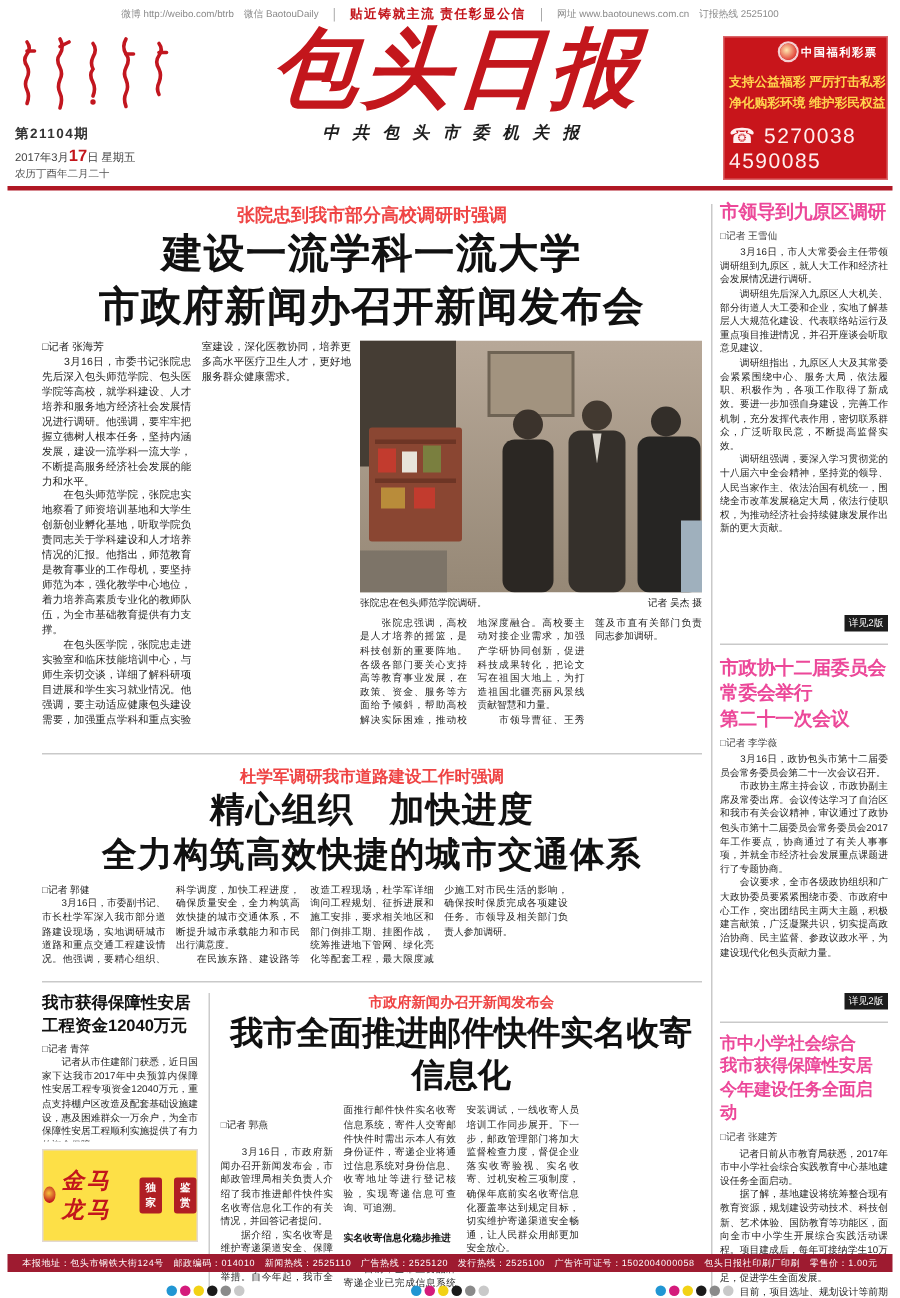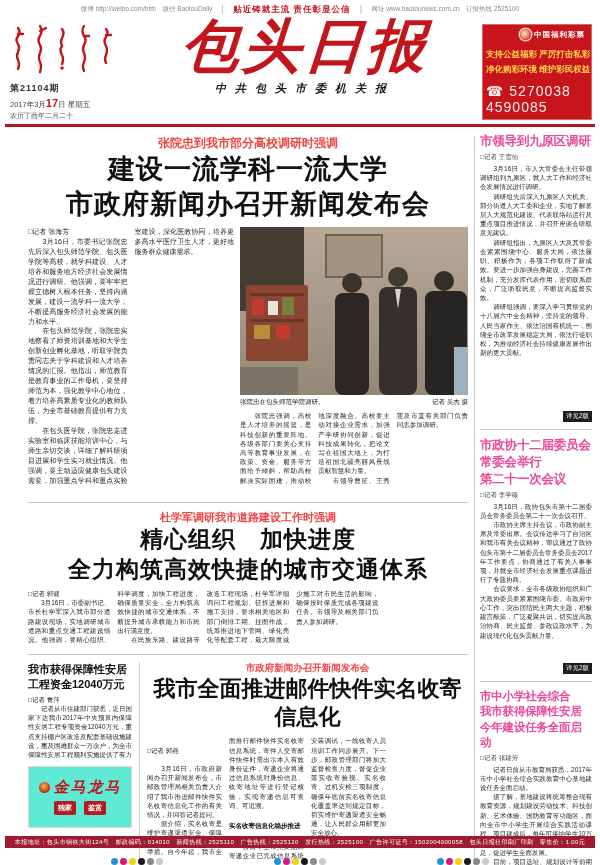--- a/index.html
+++ b/index.html
@@ -58,22 +58,22 @@
   .caption-row{display:flex;justify-content:space-between;font-size:6.5px;color:#222;margin-top:3px;}
   .s1-bottom{height:76px;margin-top:4px;}
   .hr{border:none;border-top:1px solid #c9c9c9;margin:7px 0;}
   .s2-body{height:58px;margin-top:5px;}
   .bottom-row{display:flex;margin-top:2px;}
   .mini-col{width:104px;}
   .bd{width:1px;background:#ccc;margin:0 7px;}
   .press-col{flex:1;min-width:0;}
   .mini-title{font-size:11px;font-weight:900;line-height:1.35;color:#111;}
   .mini-body{height:66px;margin-top:3px;}
-  .ad-box{margin-top:5px;height:60px;border:1px solid #e3d9d2;display:flex;flex-direction:column;
-          align-items:center;justify-content:center;gap:4px;background:#5eead4;}
+  .ad-box{margin-top:5px;height:60px;border:1px solid #e3d9d2;display:flex;flex-direction:row;
+          align-items:center;justify-content:center;gap:4px;background:#fde047;}
   .ad-brand{display:flex;align-items:center;gap:4px;}
   .emblem{width:11px;height:11px;border-radius:50%;background:radial-gradient(circle at 45% 40%,#f5c23c,#c2161c 75%);}
   .brand-text{font-size:15px;font-weight:900;font-style:italic;color:#c3161c;letter-spacing:2px;}
   .seal-row{display:flex;gap:8px;}
   .seal{background:#b01e24;color:#fff;font-size:7px;font-weight:700;padding:2px 4px;border-radius:2px;}
   .press-body{height:128px;margin-top:5px;}
   .subhead{font-weight:900;color:#111;margin:2px 0 !important;}
   .rc-title{font-weight:900;color:#ec4899;line-height:1.35;font-size:12.5px;letter-spacing:-0.2px;}
   .rc-title.tight{font-size:11.5px;}
   .byline{font-size:6.5px;color:#444;margin:3px 0 2px 0;}

